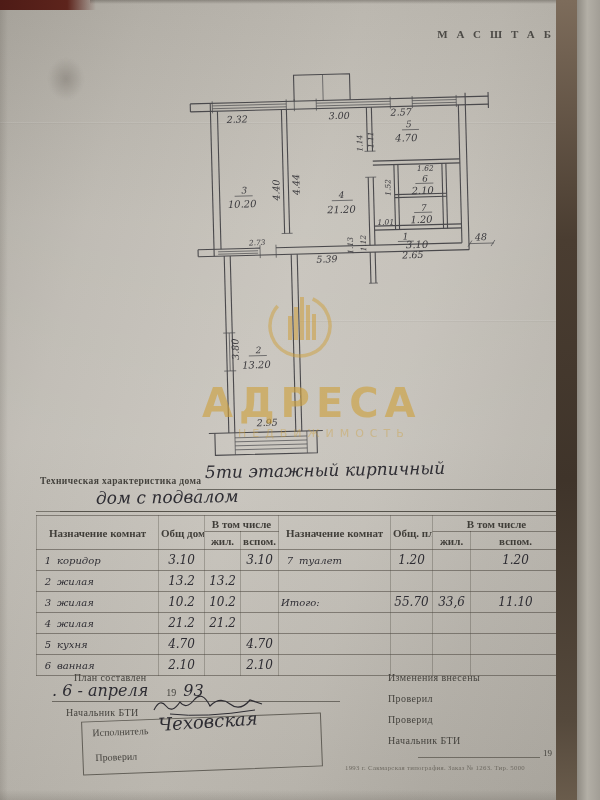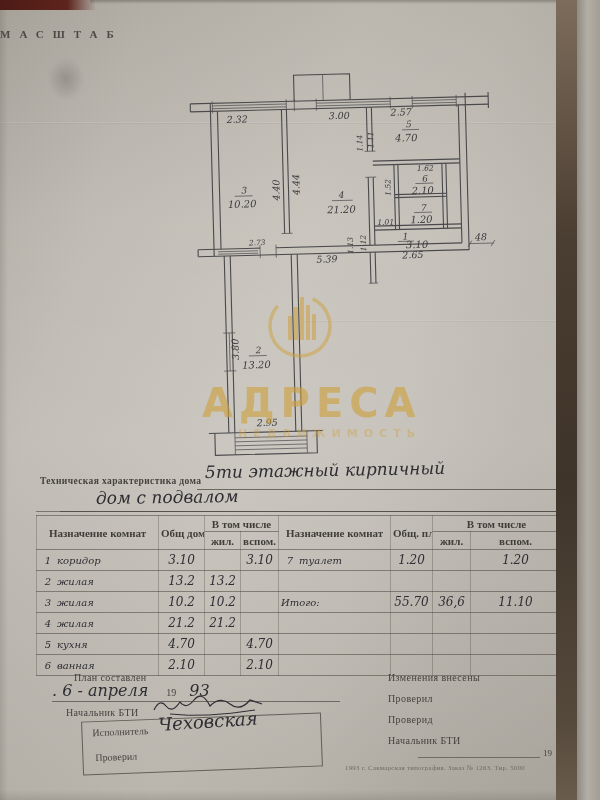--- a/index.html
+++ b/index.html
@@ -19,39 +19,39 @@
     background:linear-gradient(180deg,rgba(60,55,48,.35),transparent);}
   .edge-dark{position:absolute;top:0;bottom:0;left:556px;width:21px;z-index:6;
     background:linear-gradient(180deg,#7d6c5b,#4a3d31 30%,#3f342a 60%,#55493c 90%,#6a5c4c);}
   .edge-light{position:absolute;top:0;bottom:0;left:577px;width:23px;z-index:6;
     background:linear-gradient(90deg,#8f8b83,#b3afa6 45%,#a29e96);}
   .left-shade{position:absolute;top:0;bottom:0;left:0;width:8px;z-index:5;
     background:linear-gradient(90deg,rgba(80,74,66,.18),transparent);}
   .bottom-shade{position:absolute;left:0;right:44px;bottom:0;height:10px;z-index:5;
     background:linear-gradient(0deg,rgba(80,74,66,.18),transparent);}
 
-  .masshtab{position:absolute;top:28px;left:0;width:560px;text-align:left;z-index:2;
+  .masshtab{position:absolute;top:28px;left:0;width:560px;text-align:right;z-index:2;
     font-size:11px;font-weight:bold;letter-spacing:9px;color:#4c4a46;}
 
   
   #plan{position:absolute;left:0;top:0;width:600px;height:470px;z-index:2;}
   #plan .walls{stroke:#4a494c;stroke-width:1.1;fill:none;}
   #plan .thin{stroke-width:.7;}
   #plan text{font-family:"DejaVu Serif",serif;font-style:italic;fill:#3b3a3e;font-size:9.5px;}
   #plan text.sm{font-size:7.5px;}
   #plan text.ar{font-size:10px;}
   #plan text.nm{font-size:9px;}
 
   
   .wm-brand{position:absolute;left:202px;top:380px;z-index:3;
     font-family:"DejaVu Sans",sans-serif;font-weight:bold;font-size:40px;
     letter-spacing:6px;color:rgba(205,159,60,.62);}
   .wm-tagline{position:absolute;left:238px;top:427px;z-index:3;
     font-family:"DejaVu Sans",sans-serif;font-size:11px;letter-spacing:6px;
-    color:rgba(205,159,60,.40);font-weight:bold;}
+    color:rgba(205,159,60,.40);}
   #wm-logo{position:absolute;left:264px;top:286px;z-index:3;}
 
   
   .typed{color:#45433e;}
   .hw{font-family:"DejaVu Serif",serif;font-style:italic;color:#2e2d33;}
   .title-printed{position:absolute;left:40px;top:476px;font-size:9.5px;font-weight:bold;
     letter-spacing:.4px;z-index:4;}
   .title-hw1{position:absolute;left:205px;top:460px;font-size:17px;z-index:4;transform:rotate(-1deg);}
   .t-underline{position:absolute;height:1px;background:rgba(56,53,47,.65);z-index:4;}
   .title-hw2{position:absolute;left:96px;top:487px;font-size:17px;z-index:4;transform:rotate(-0.8deg);}
@@ -72,21 +72,21 @@
   td.nm{font-family:"DejaVu Serif",serif;font-style:italic;font-size:10px;color:#2e2d33;}
   td.nm .rownum{display:inline-block;width:18px;text-align:center;}
   td.itogo{text-align:left;}
 
   
   .f-typed{position:absolute;font-size:10px;letter-spacing:.4px;z-index:4;color:#45433e;}
   .f-date{position:absolute;left:52px;top:681px;width:288px;z-index:4;
     border-bottom:1px solid rgba(56,53,47,.6);padding-bottom:1px;}
   .f-date .hw{font-size:16px;}
   .f-date .yr{font-size:10px;color:#45433e;margin-left:14px;}
-  .f-date .hwyr{font-size:16px;margin-left:9px;}
+  .f-date .hwyr{font-size:16px;margin-left:3px;}
   #sig-chief{position:absolute;left:150px;top:694px;z-index:4;}
   .stamp{position:absolute;left:82px;top:717px;width:238px;height:52px;z-index:4;
     border:1.6px solid rgba(60,57,50,.7);transform:rotate(-2.2deg);}
   .stamp .lbl{position:absolute;font-size:10px;color:#45433e;}
   .stamp .name{position:absolute;left:76px;top:-7px;font-size:18px;transform:rotate(-1.5deg);}
   .dline{position:absolute;left:418px;top:757px;width:122px;height:1px;
     background:rgba(70,66,58,.6);z-index:4;}
   .dline-19{position:absolute;left:545px;top:748px;font-size:9px;z-index:4;color:#45433e;}
   .dline-g{position:absolute;left:545px;top:748px;font-size:9px;z-index:4;color:#45433e;}
   .print-line{position:absolute;left:292px;top:764px;width:286px;text-align:center;z-index:4;
@@ -306,21 +306,21 @@
       <td class="val"></td>
       <td class="val"></td>
     </tr>
     <tr>
       <td class="nm"><span class="rownum">3</span><span>жилая</span></td>
       <td class="val">10.2</td>
       <td class="val">10.2</td>
       <td class="val"></td>
       <td class="nm itogo">Итого:</td>
       <td class="val">55.70</td>
-      <td class="val">36,6</td>
+      <td class="val">33,6</td>
       <td class="val">11.10</td>
     </tr>
     <tr>
       <td class="nm"><span class="rownum">4</span><span>жилая</span></td>
       <td class="val">21.2</td>
       <td class="val">21.2</td>
       <td class="val"></td>
       <td class="nm"></td>
       <td class="val"></td>
       <td class="val"></td>

